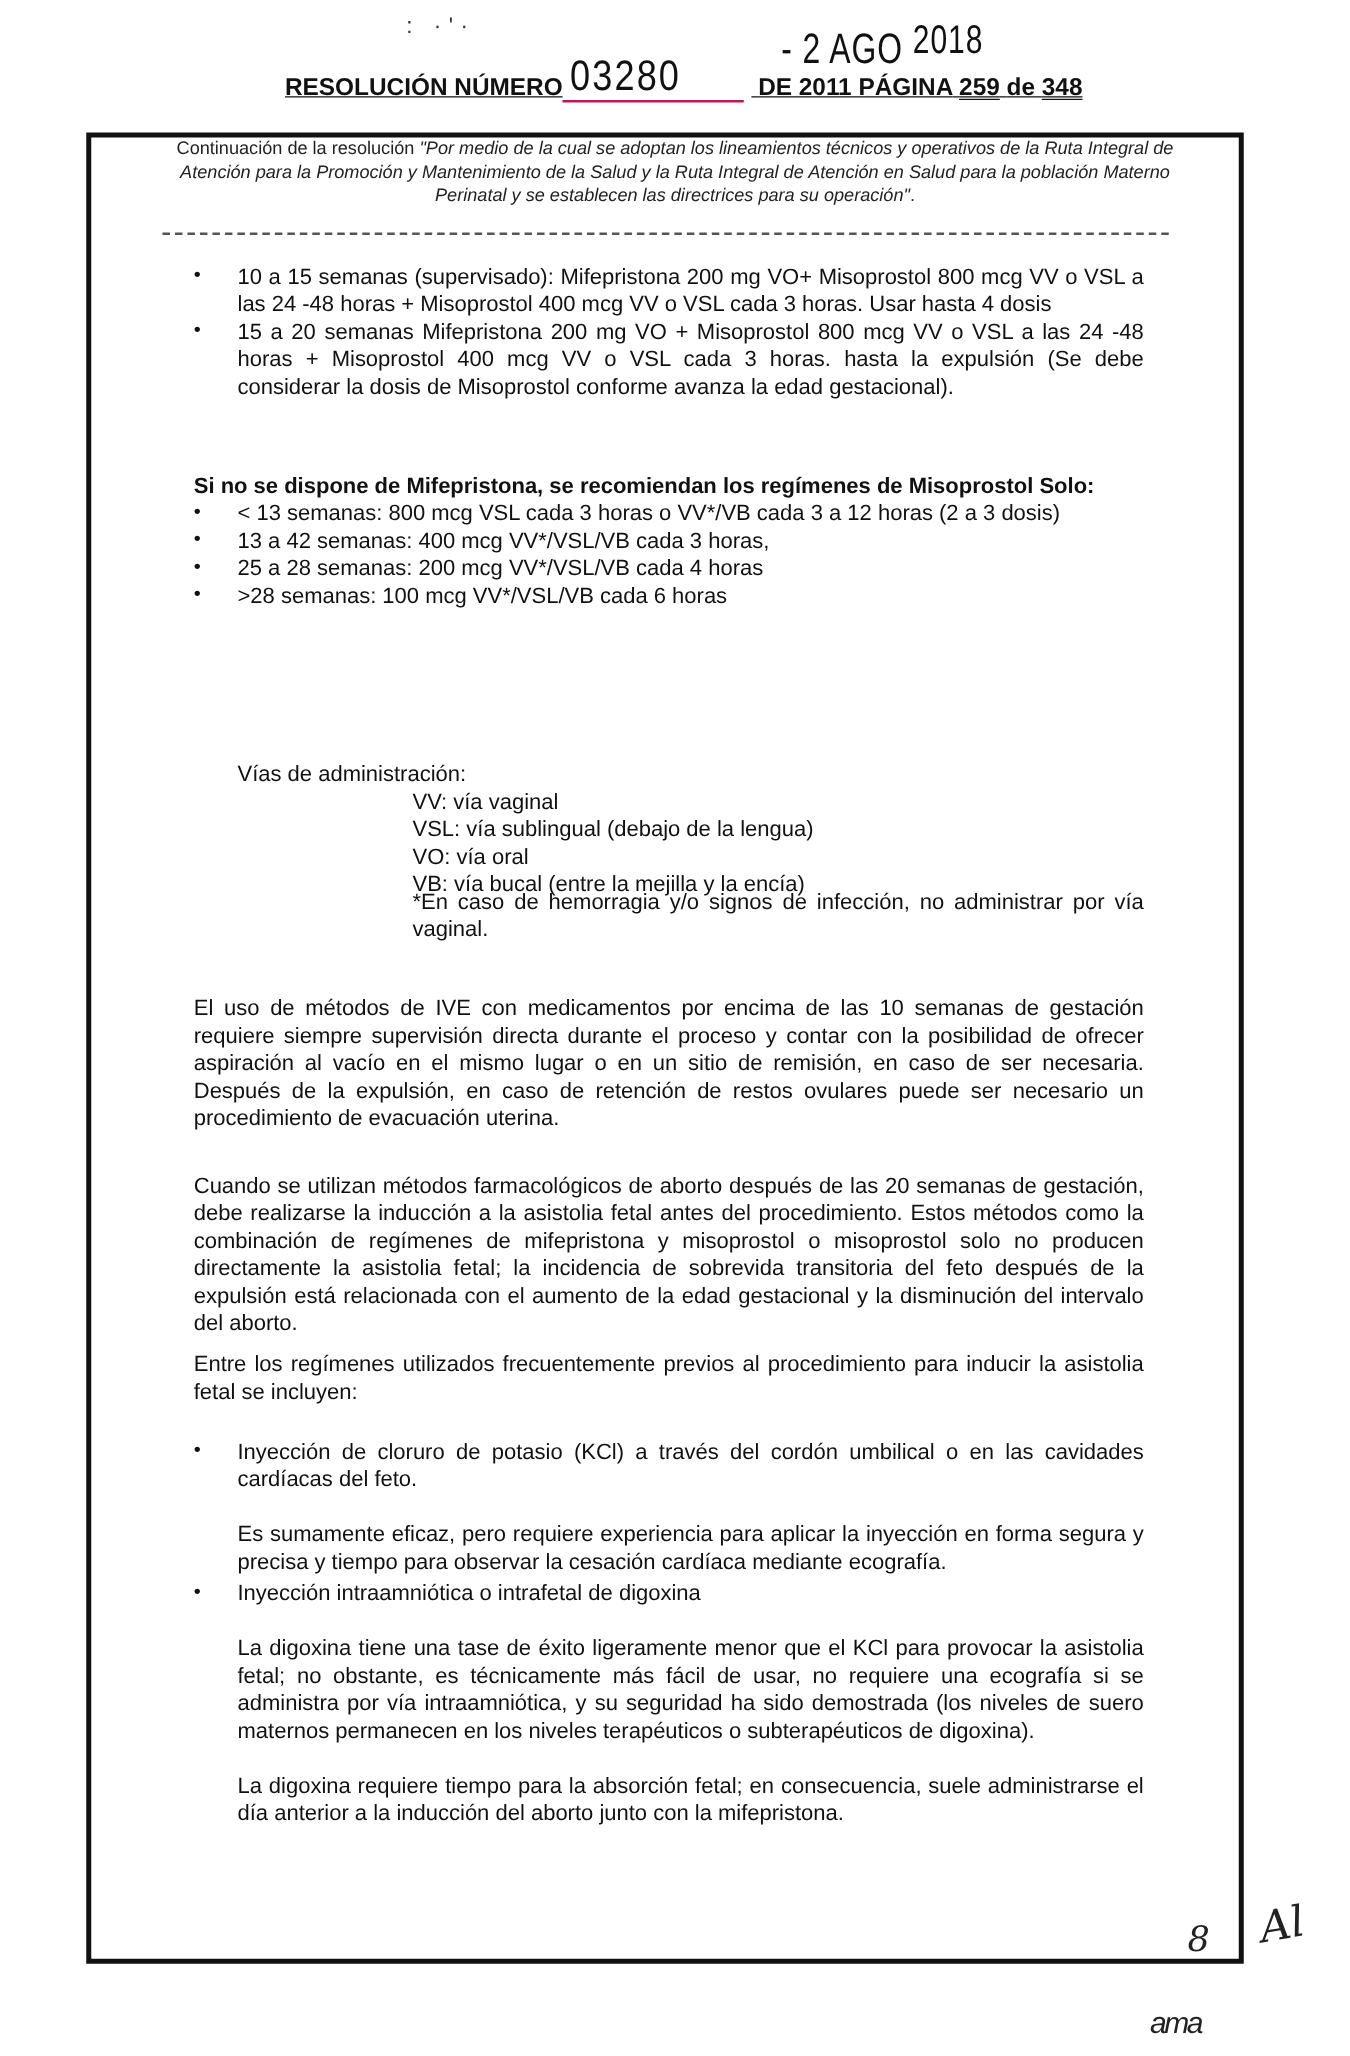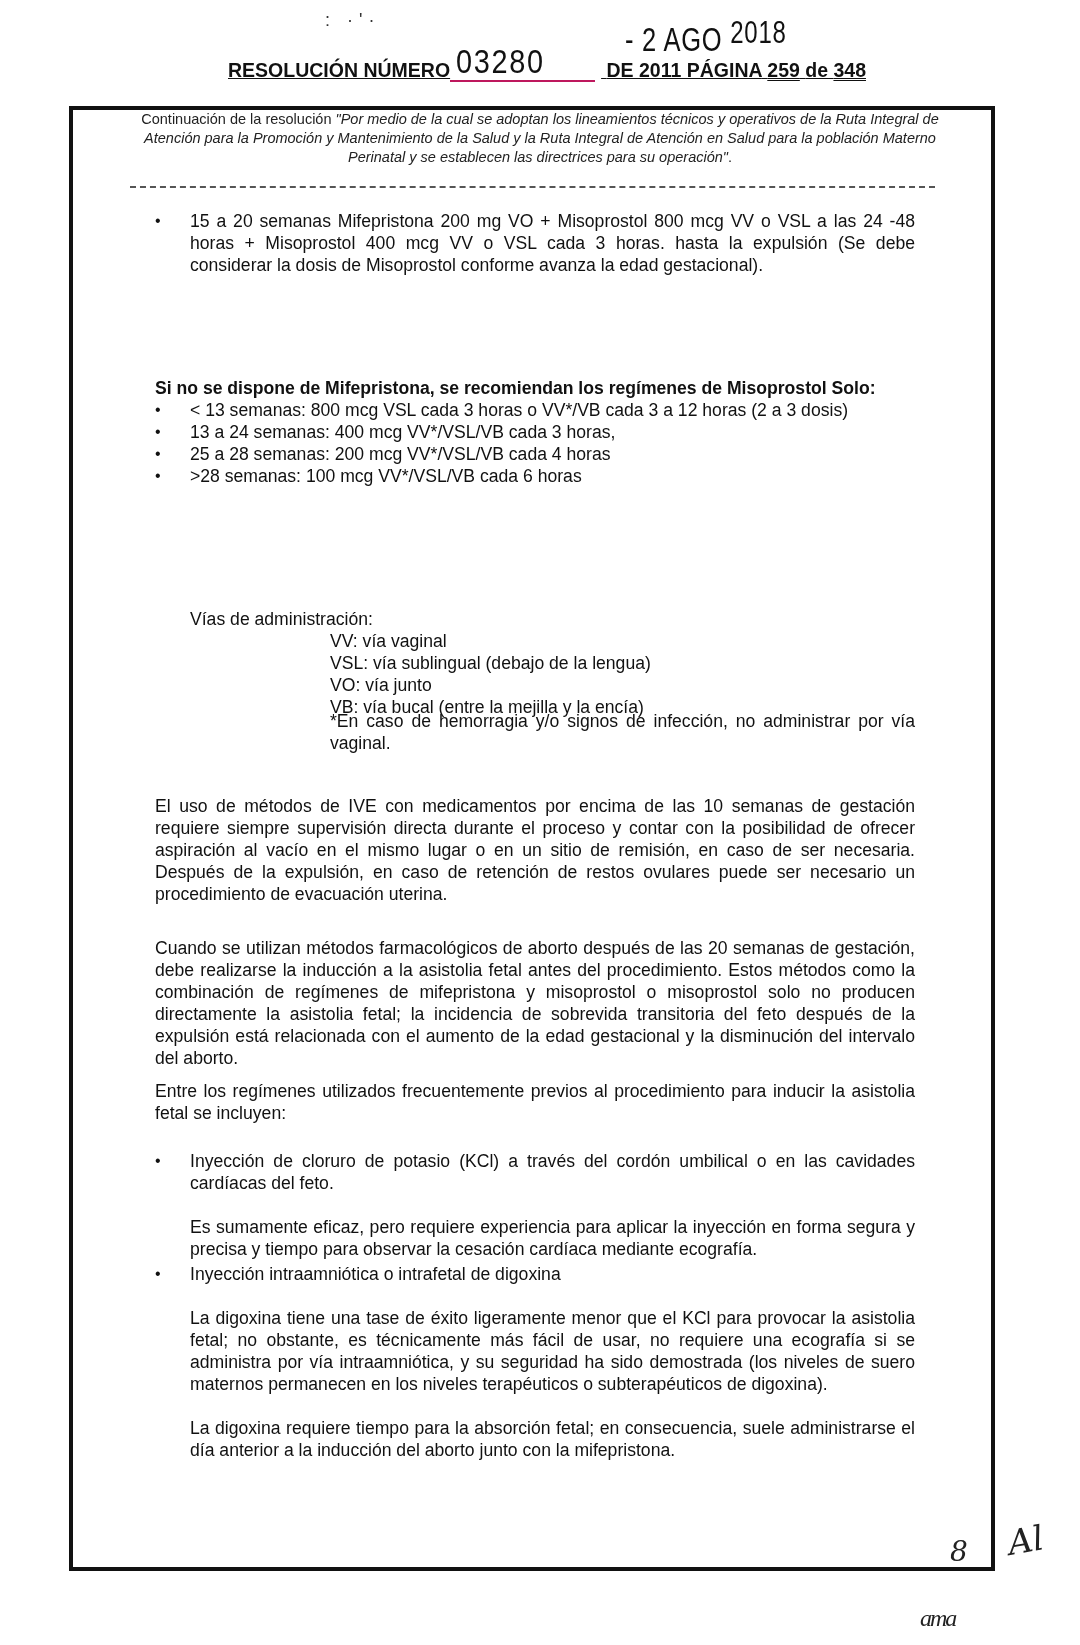--- a/index.html
+++ b/index.html
@@ -44,21 +44,21 @@
     ul.bullets { list-style: none; margin: 0; padding: 0; }
     ul.bullets li { position: relative; padding-left: 35px; text-align: justify; }
     ul.bullets li::before { content: "•"; position: absolute; left: 0; top: 0; font-size: 16px; }
     .bold { font-weight: bold; }
     .indent1 { padding-left: 35px; }
     .indent2 { padding-left: 175px; }
     .gap-s { height: 22px; }
     .blk { position: absolute; left: 0; width: 760px; }
     .sig-initial { position: absolute; left: 950px; top: 1535px; font-size: 28px; font-family: "DejaVu Serif", serif; font-style: italic; color: #222; }
     .sig-right { position: absolute; left: 1008px; top: 1520px; font-size: 34px; font-family: "DejaVu Serif", serif; font-style: italic; color: #222; transform: rotate(-10deg); }
-    .sig-bottom { position: absolute; left: 920px; top: 1605px; font-size: 24px; font-family: Liberation Serif, serif; font-style: italic; color: #222; letter-spacing: -2px; }
+    .sig-bottom { position: absolute; left: 920px; top: 1605px; font-size: 24px; font-family: Liberation Sans, sans-serif; font-style: italic; color: #222; letter-spacing: -2px; }
   </style>
 </head>
 <body>
 
 <div class="stamp-dots">: ·'·</div>
 <div class="stamp-date">
   <span>- 2 AGO</span>
   <span class="year">2018</span>
 </div>
 
@@ -74,39 +74,40 @@
 
 <div class="continuation">
   <span>Continuación de la resolución </span><i>"Por medio de la cual se adoptan los lineamientos técnicos y operativos de la Ruta Integral de Atención para la Promoción y Mantenimiento de la Salud y la Ruta Integral de Atención en Salud para la población Materno Perinatal y se establecen las directrices para su operación"</i><span>.</span>
 </div>
 <div class="dash-rule"></div>
 
 <div class="content">
 
   <div class="blk" style="top:-20px;">
     <ul class="bullets">
+      <li>10 a 15 semanas (supervisado): Mifepristona 200 mg VO+ Misoprostol 800 mcg VV o VSL a las 24 -48 horas + Misoprostol 400 mcg VV o VSL cada 3 horas. Usar hasta 4 dosis</li>
       <li>15 a 20 semanas Mifepristona 200 mg VO + Misoprostol 800 mcg VV o VSL a las 24 -48 horas + Misoprostol 400 mcg VV o VSL cada 3 horas. hasta la expulsión (Se debe considerar la dosis de Misoprostol conforme avanza la edad gestacional).</li>
     </ul>
   </div>
 
   <div class="blk" style="top:147px;">
     <p class="para bold">Si no se dispone de Mifepristona, se recomiendan los regímenes de Misoprostol Solo:</p>
     <ul class="bullets">
       <li>&lt; 13 semanas: 800 mcg VSL cada 3 horas o VV*/VB cada 3 a 12 horas (2 a 3 dosis)</li>
-      <li>13 a 24 semanas: 400 mcg VV*/VSL/VB cada 3 horas,</li>
+      <li>13 a 42 semanas: 400 mcg VV*/VSL/VB cada 3 horas,</li>
       <li>25 a 28 semanas: 200 mcg VV*/VSL/VB cada 4 horas</li>
       <li>&gt;28 semanas: 100 mcg VV*/VSL/VB cada 6 horas</li>
     </ul>
   </div>
 
   <div class="blk" style="top:378px;">
     <div class="indent1">Vías de administración:</div>
     <div class="indent2">VV: vía vaginal</div>
     <div class="indent2">VSL: vía sublingual (debajo de la lengua)</div>
-    <div class="indent2">VO: vía junto</div>
+    <div class="indent2">VO: vía oral</div>
     <div class="indent2">VB: vía bucal (entre la mejilla y la encía)</div>
   </div>
   <div class="blk" style="top:480px; padding-left:175px; width:585px;">
     <p class="para">*En caso de hemorragia y/o signos de infección, no administrar por vía vaginal.</p>
   </div>
 
   <div class="blk" style="top:565px;">
     <p class="para">El uso de métodos de IVE con medicamentos por encima de las 10 semanas de gestación requiere siempre supervisión directa durante el proceso y contar con la posibilidad de ofrecer aspiración al vacío en el mismo lugar o en un sitio de remisión, en caso de ser necesaria. Después de la expulsión, en caso de retención de restos ovulares puede ser necesario un procedimiento de evacuación uterina.</p>
   </div>
 

